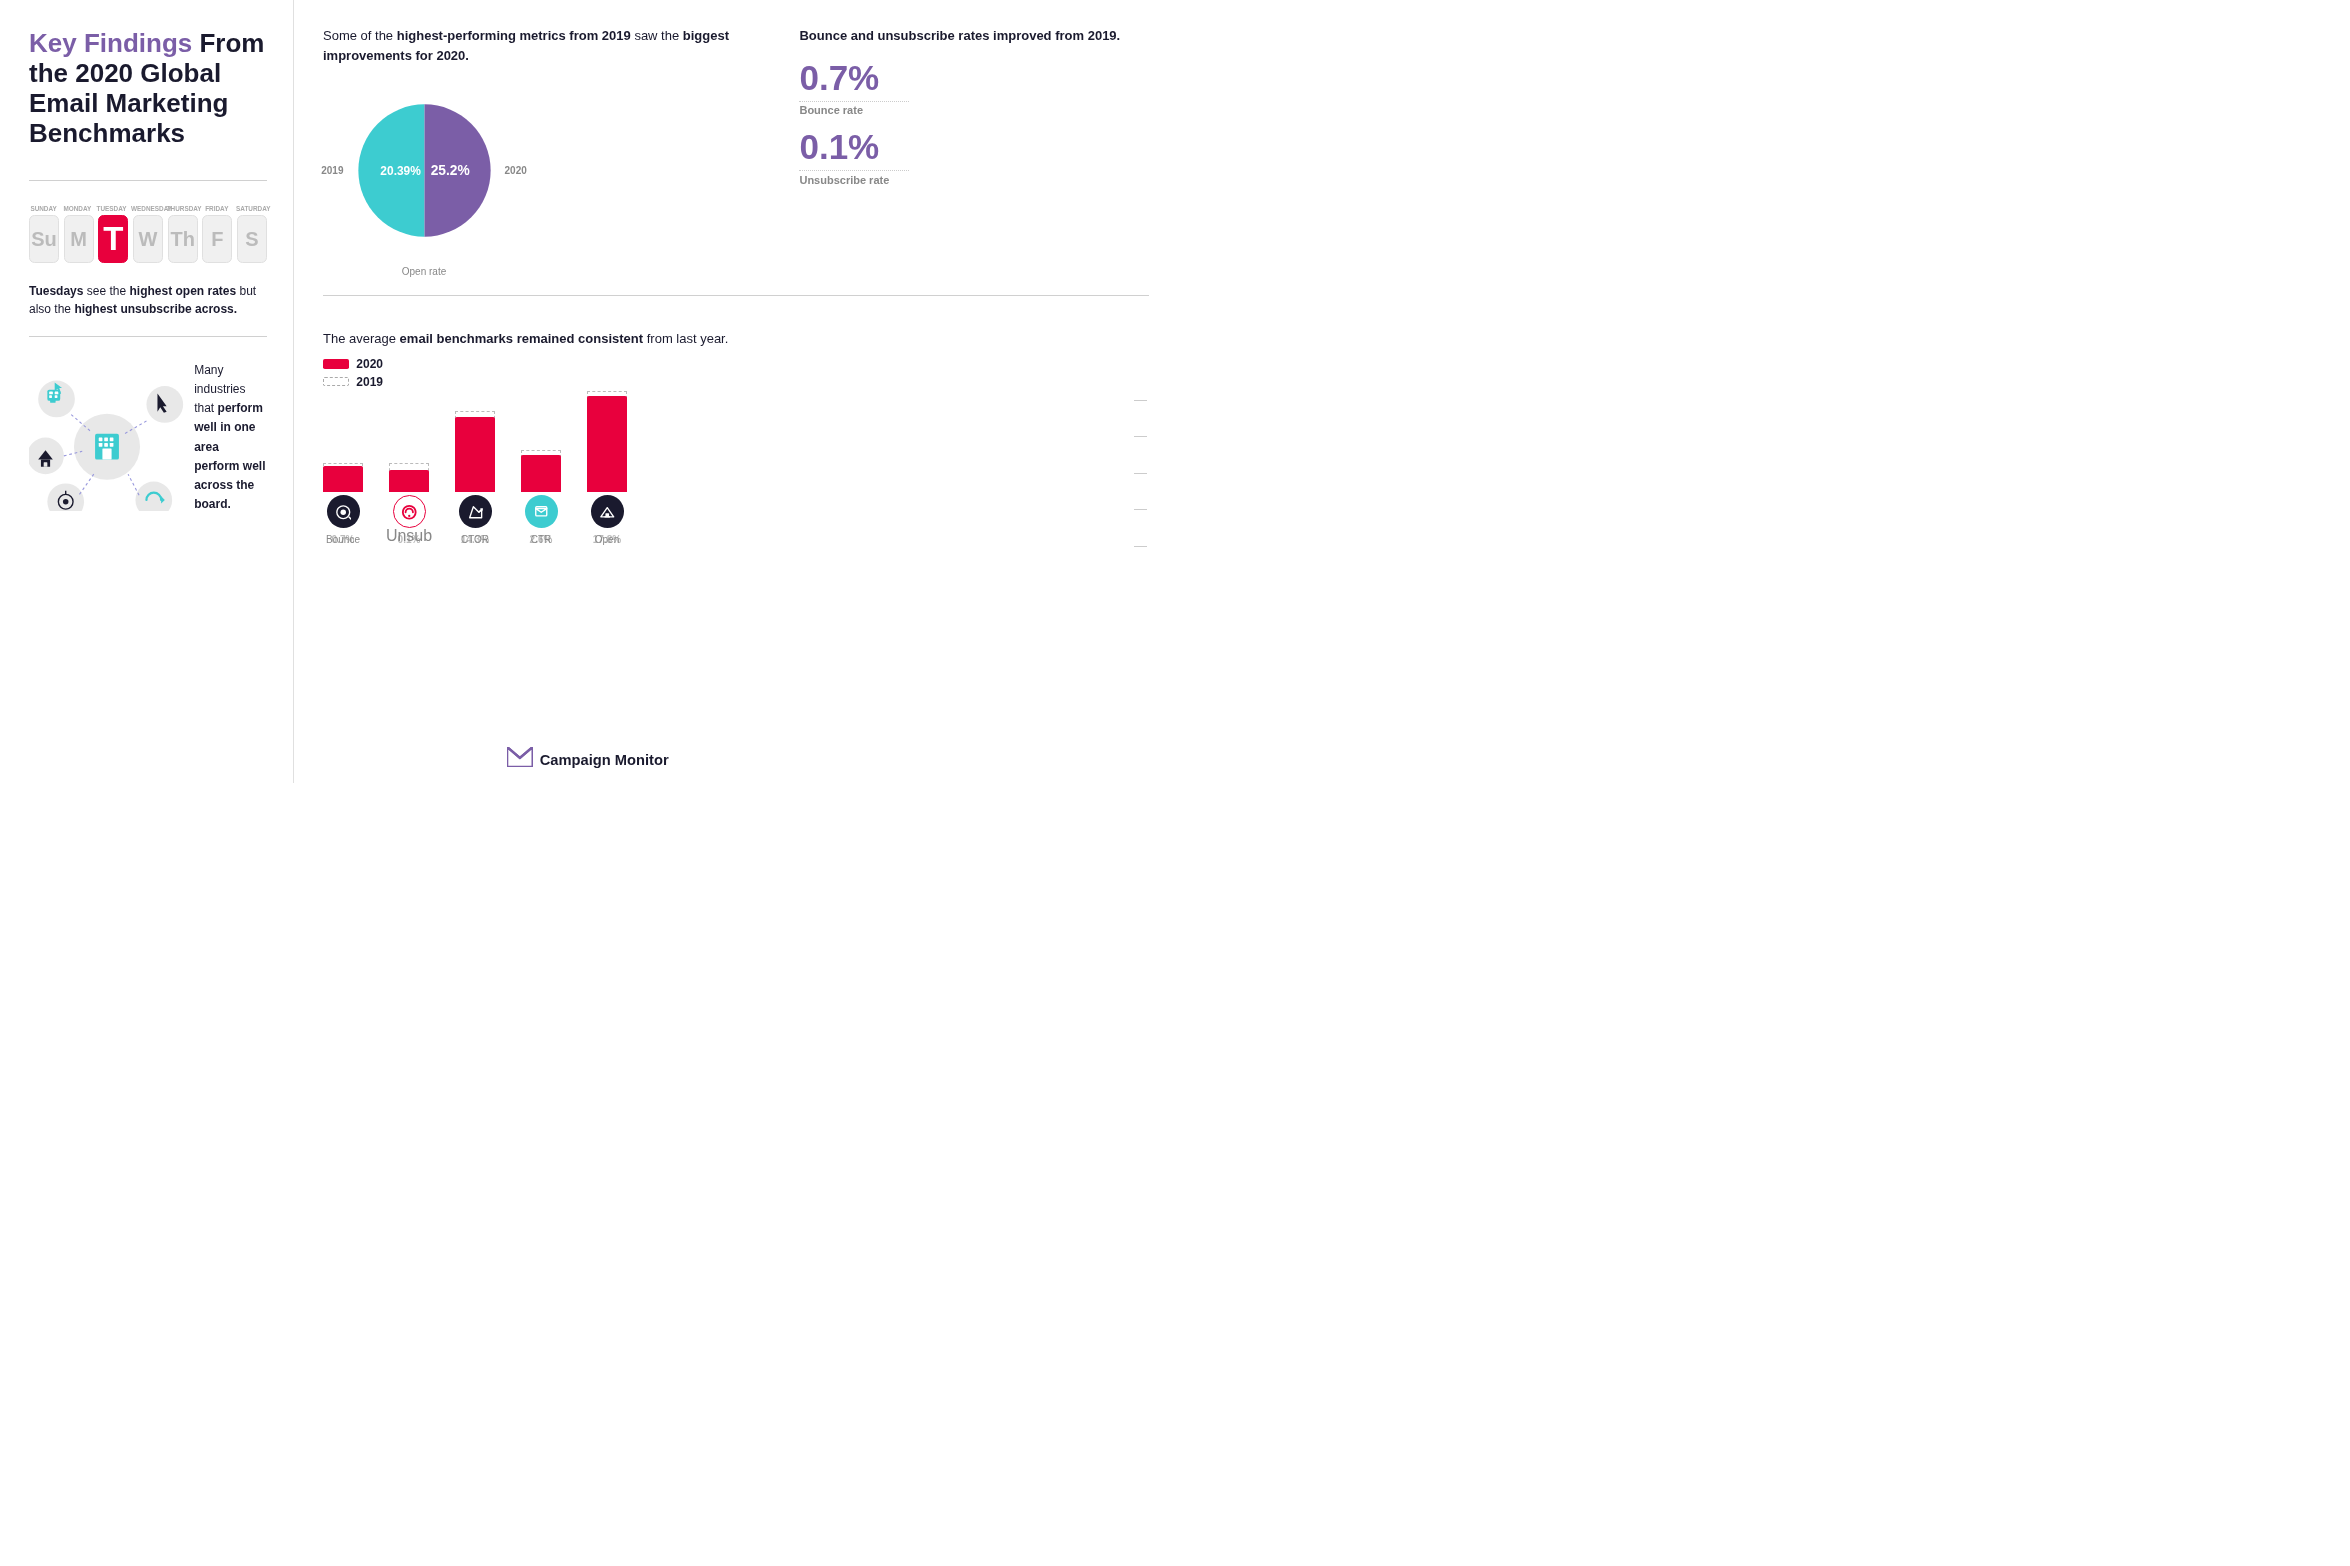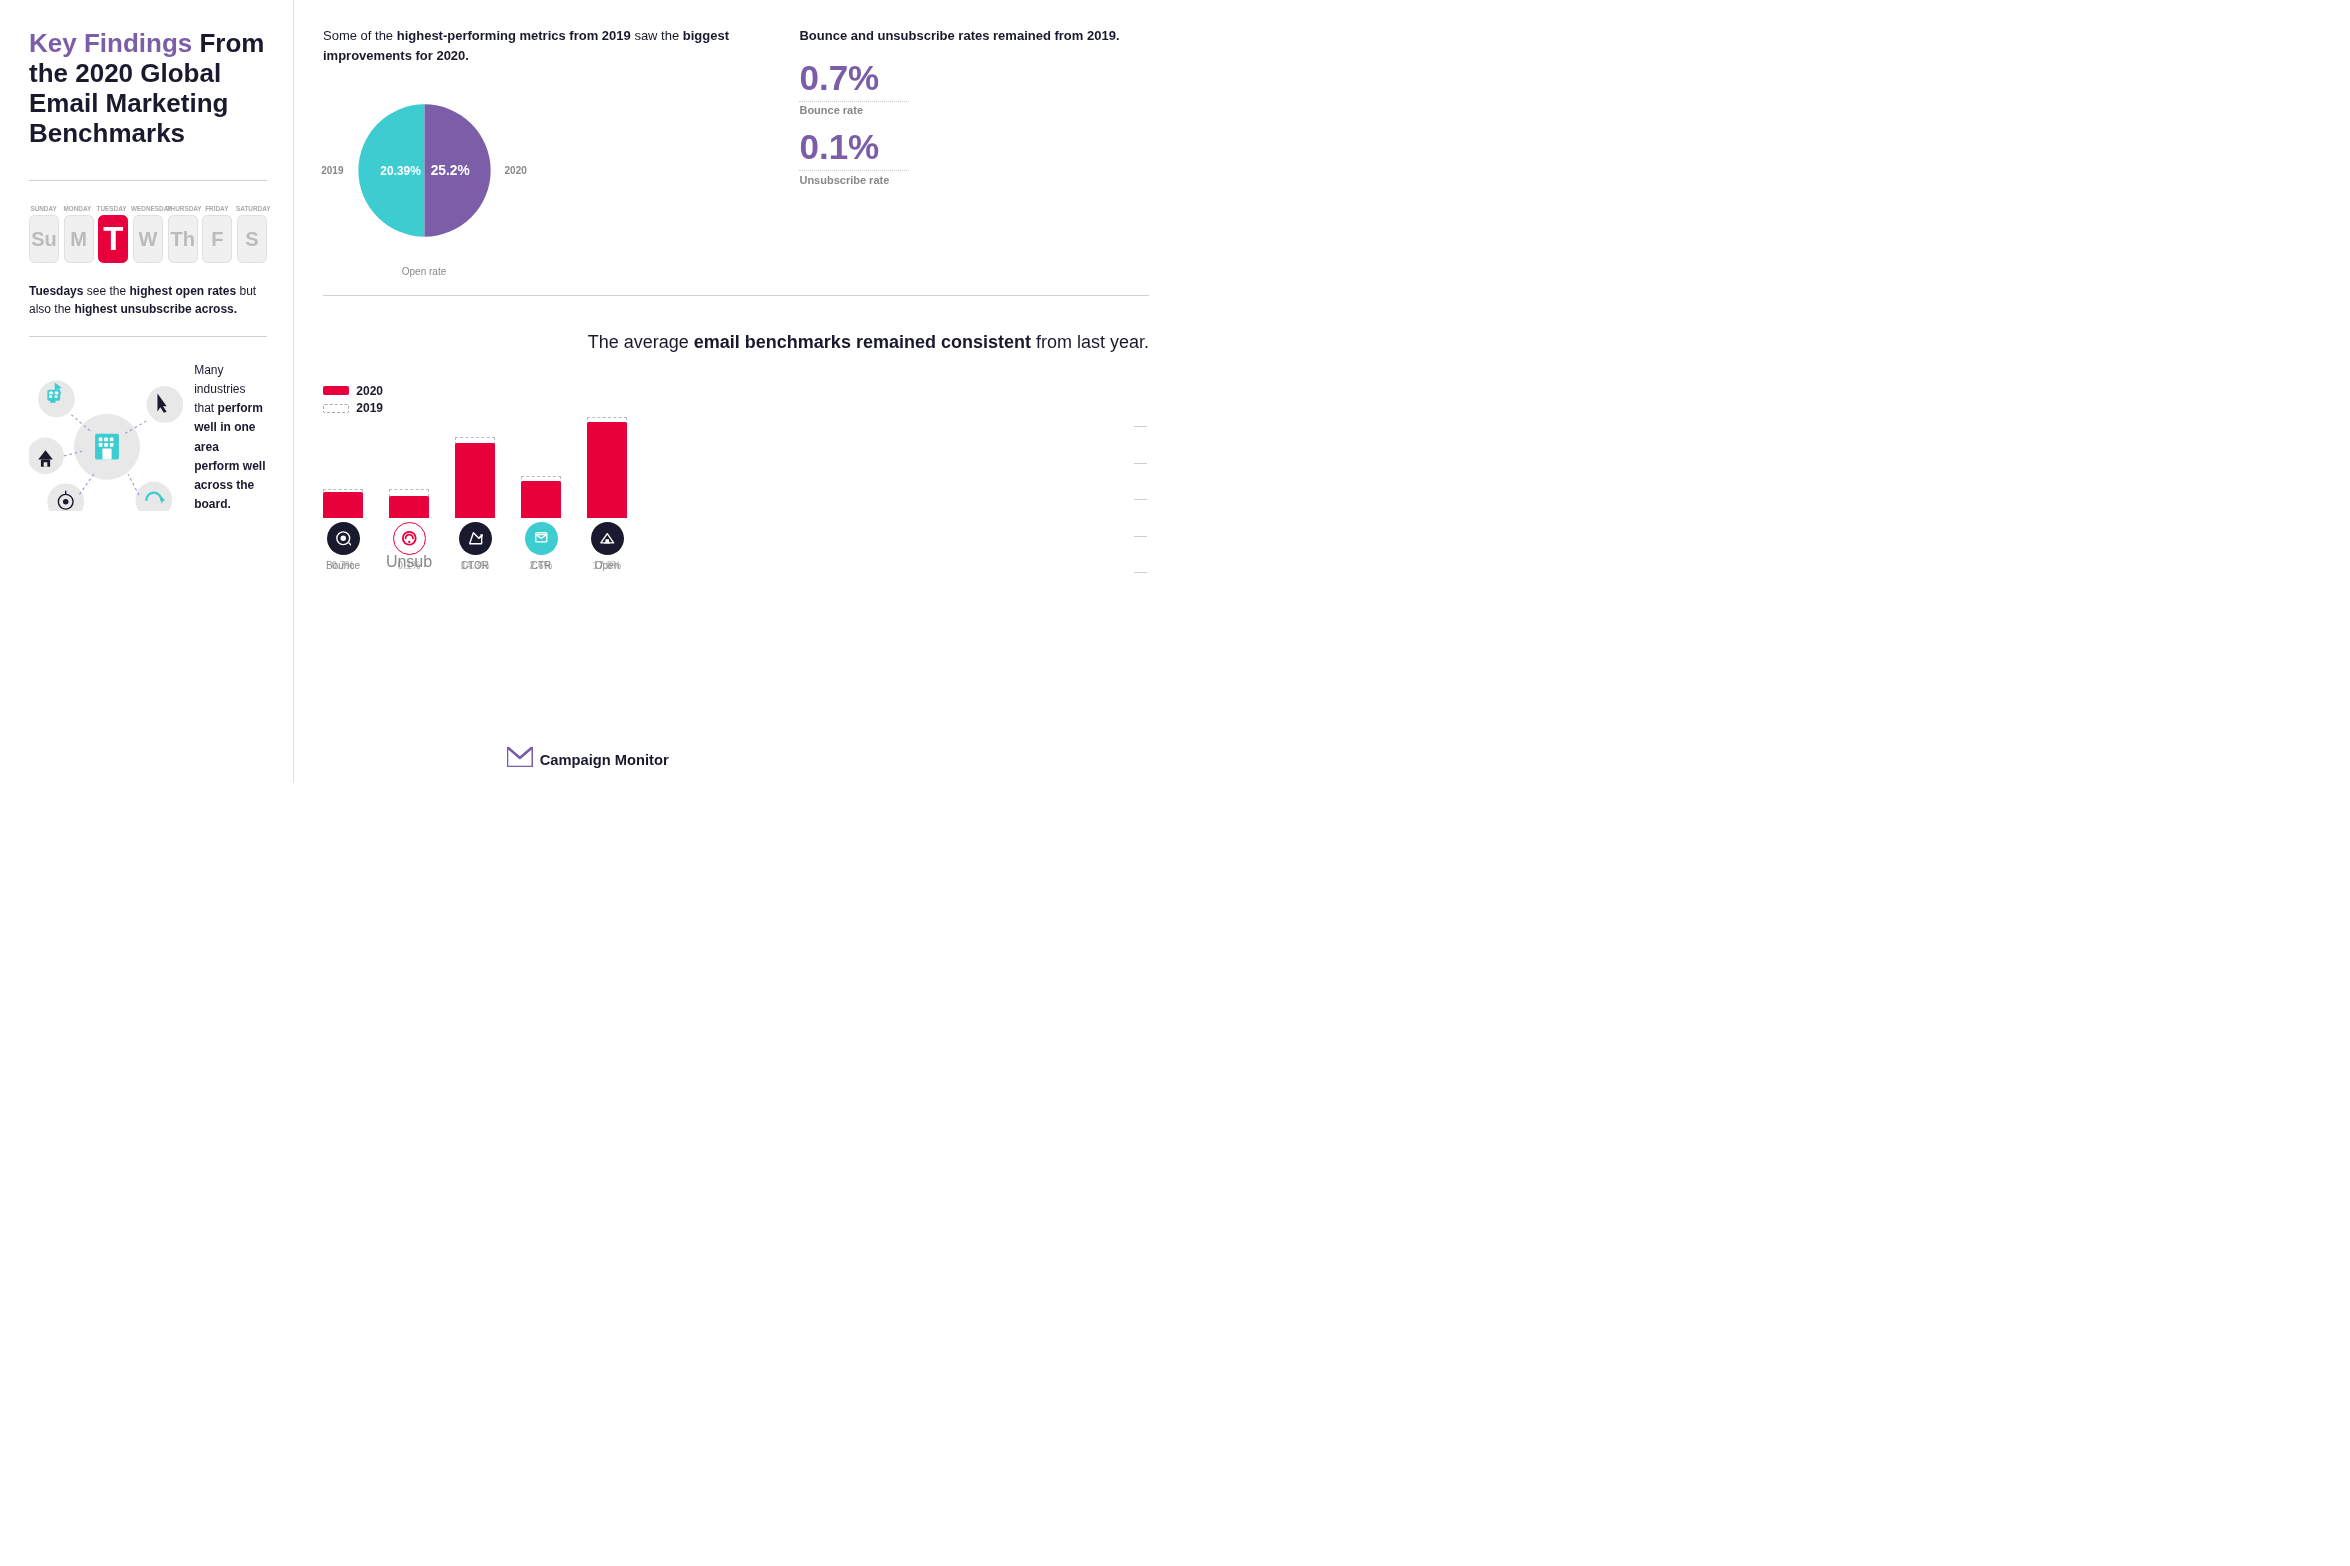--- a/index.html
+++ b/index.html
@@ -198,25 +198,24 @@
     .metric-label {
       font-size: 11px;
       color: #888;
       font-weight: 600;
     }
     
     .bar-section {
       flex: 1;
     }
     .bar-intro {
-      font-size: 18px;
+      font-size: 13px;
       color: #1a1a2e;
       line-height: 1.5;
-      margin-bottom: 28px;
-      text-align: right;
+      margin-bottom: 9px;
     }
     .bar-intro strong {
       font-weight: 900;
     }
     .legend {
       display: flex;
       flex-direction: column;
       gap: 3.7px;
       margin-bottom: 11px;
     }
@@ -395,21 +394,21 @@
               <text x="108" y="85" font-size="15" font-weight="bold" fill="white" text-anchor="middle">25.2%</text>
             </svg>
             <span class="pie-year right">2020</span>
           </div>
           <p class="pie-label">Open rate</p>
         </div>
       </div>
 
       <div class="bounce-section">
         <p class="bounce-title">
-          <strong>Bounce</strong> and unsubscribe rates <strong>remained</strong> from 2019.
+          <strong>Bounce</strong> and unsubscribe rates <strong>improved</strong> from 2019.
         </p>
 
         <div class="metric-block">
           <div class="metric-value">0.7%</div>
           <div class="metric-dots"></div>
           <div class="metric-label">Bounce rate</div>
         </div>
 
         <div class="metric-block">
           <div class="metric-value">0.1%</div>

